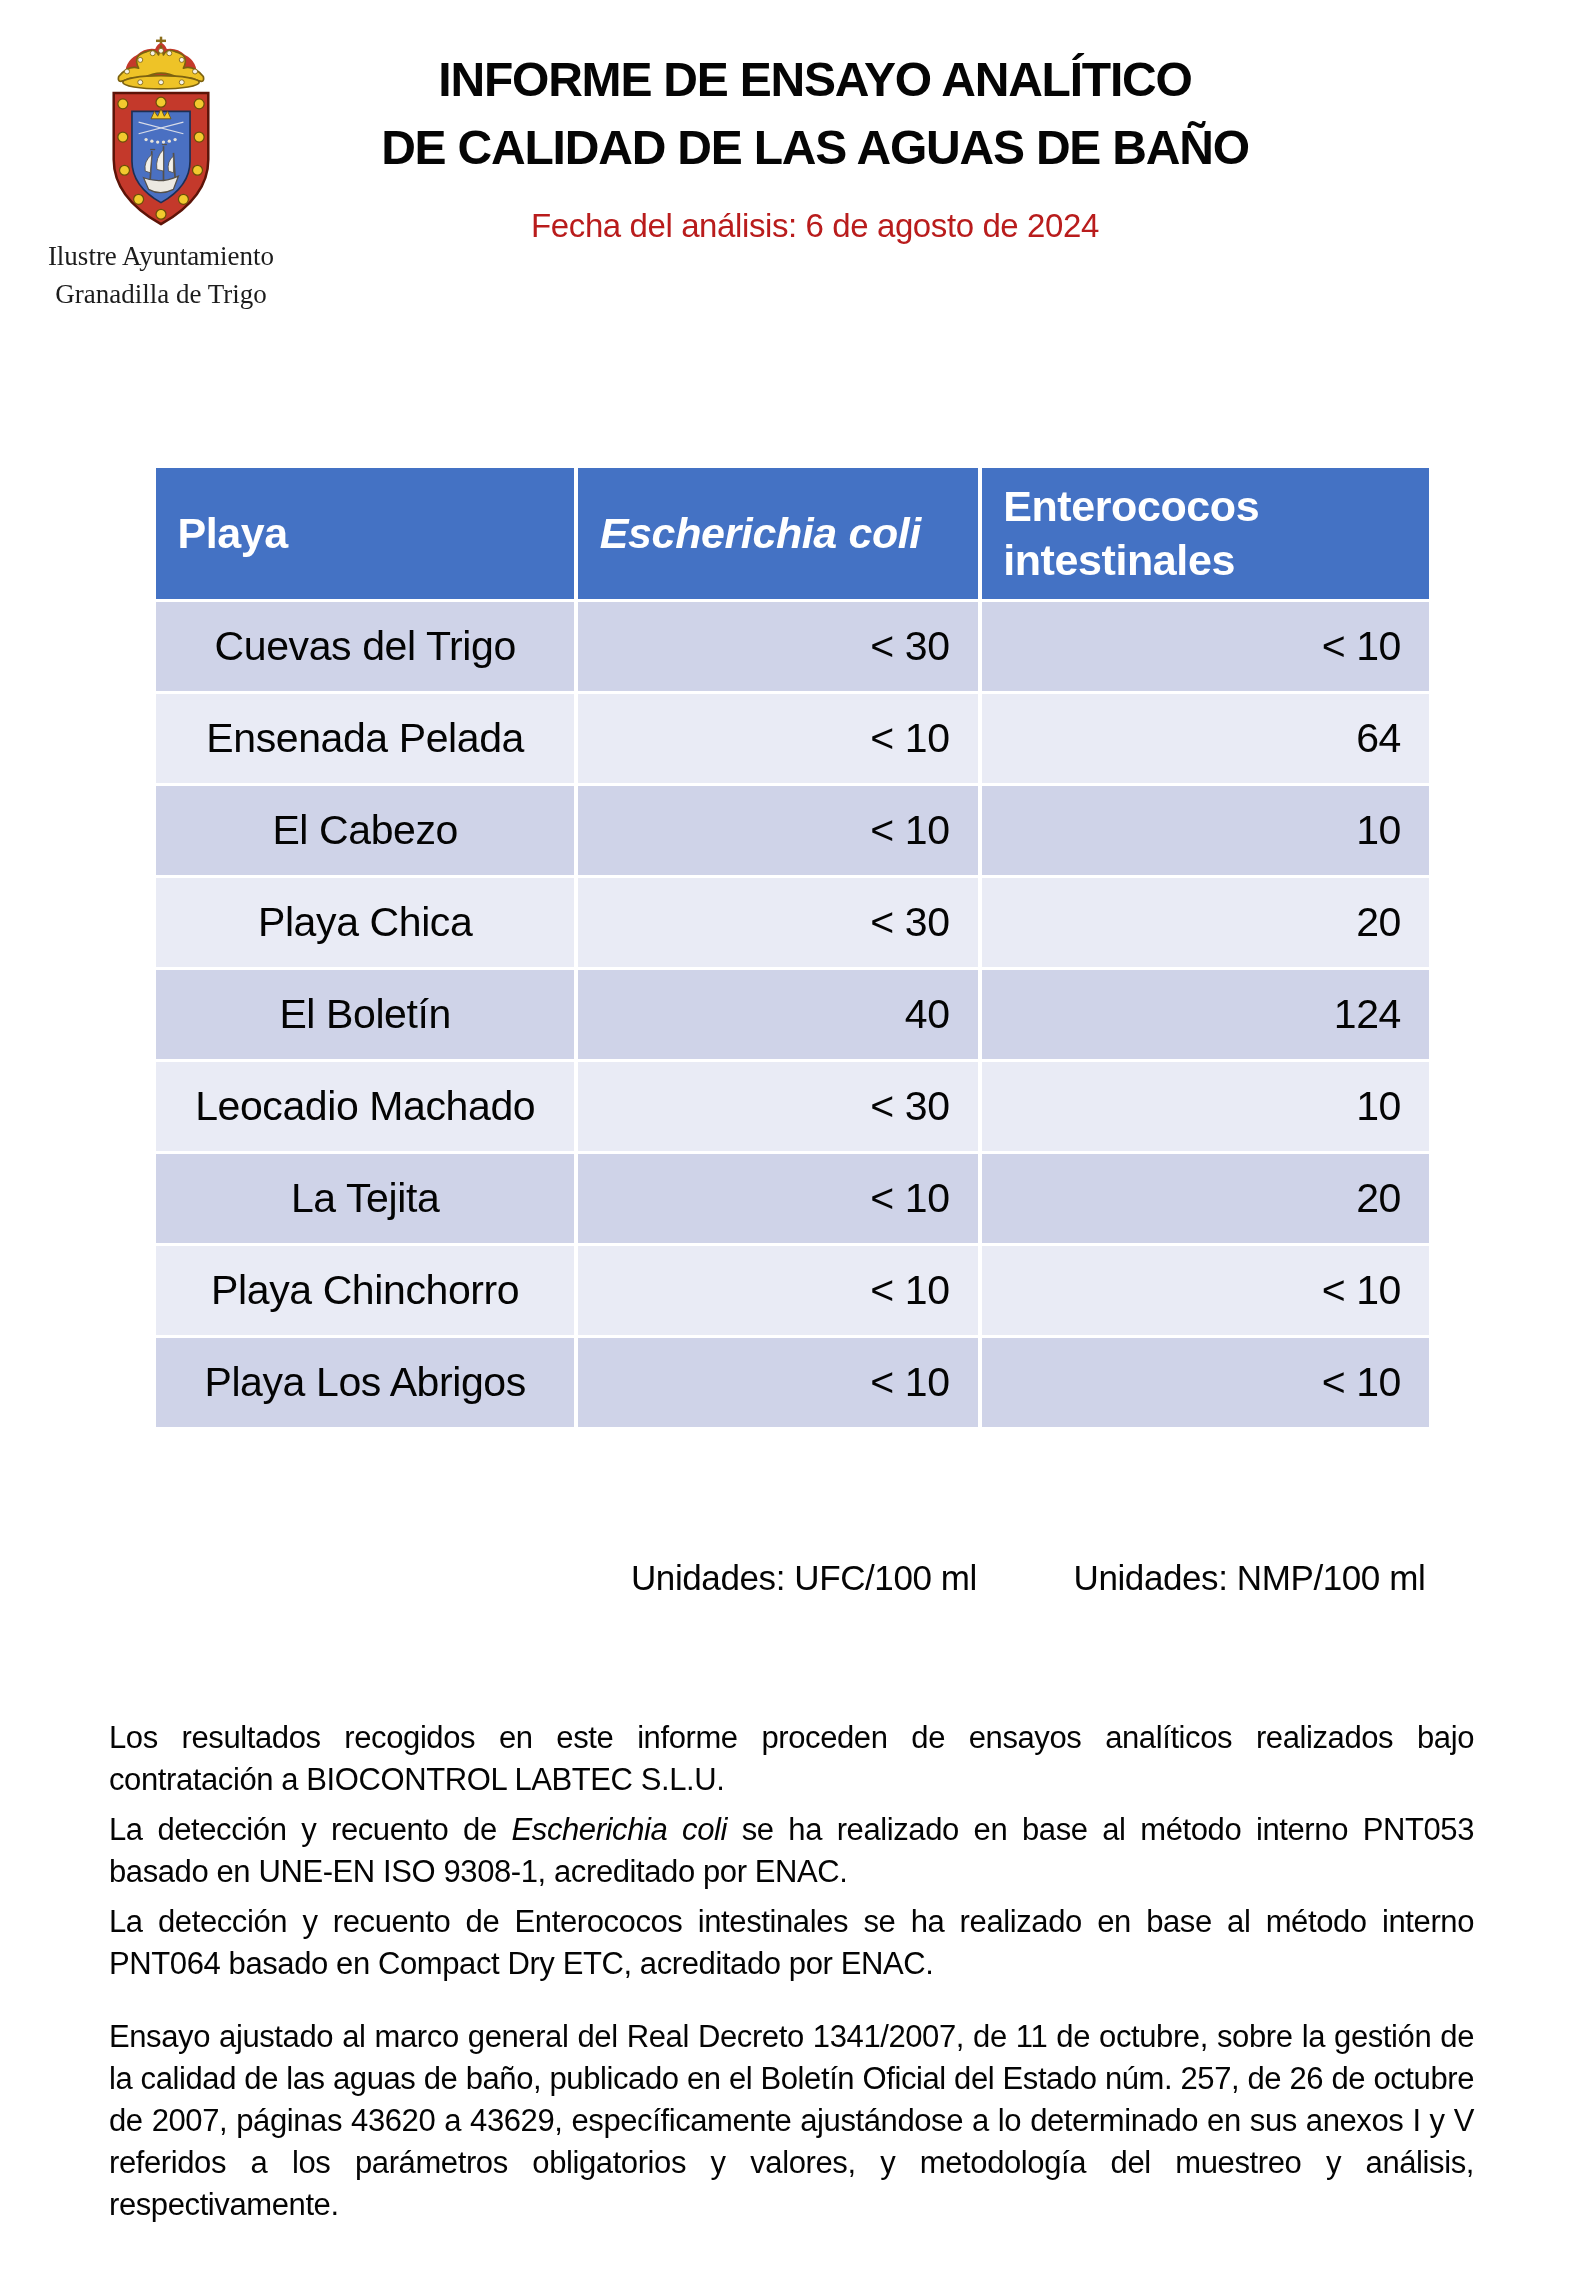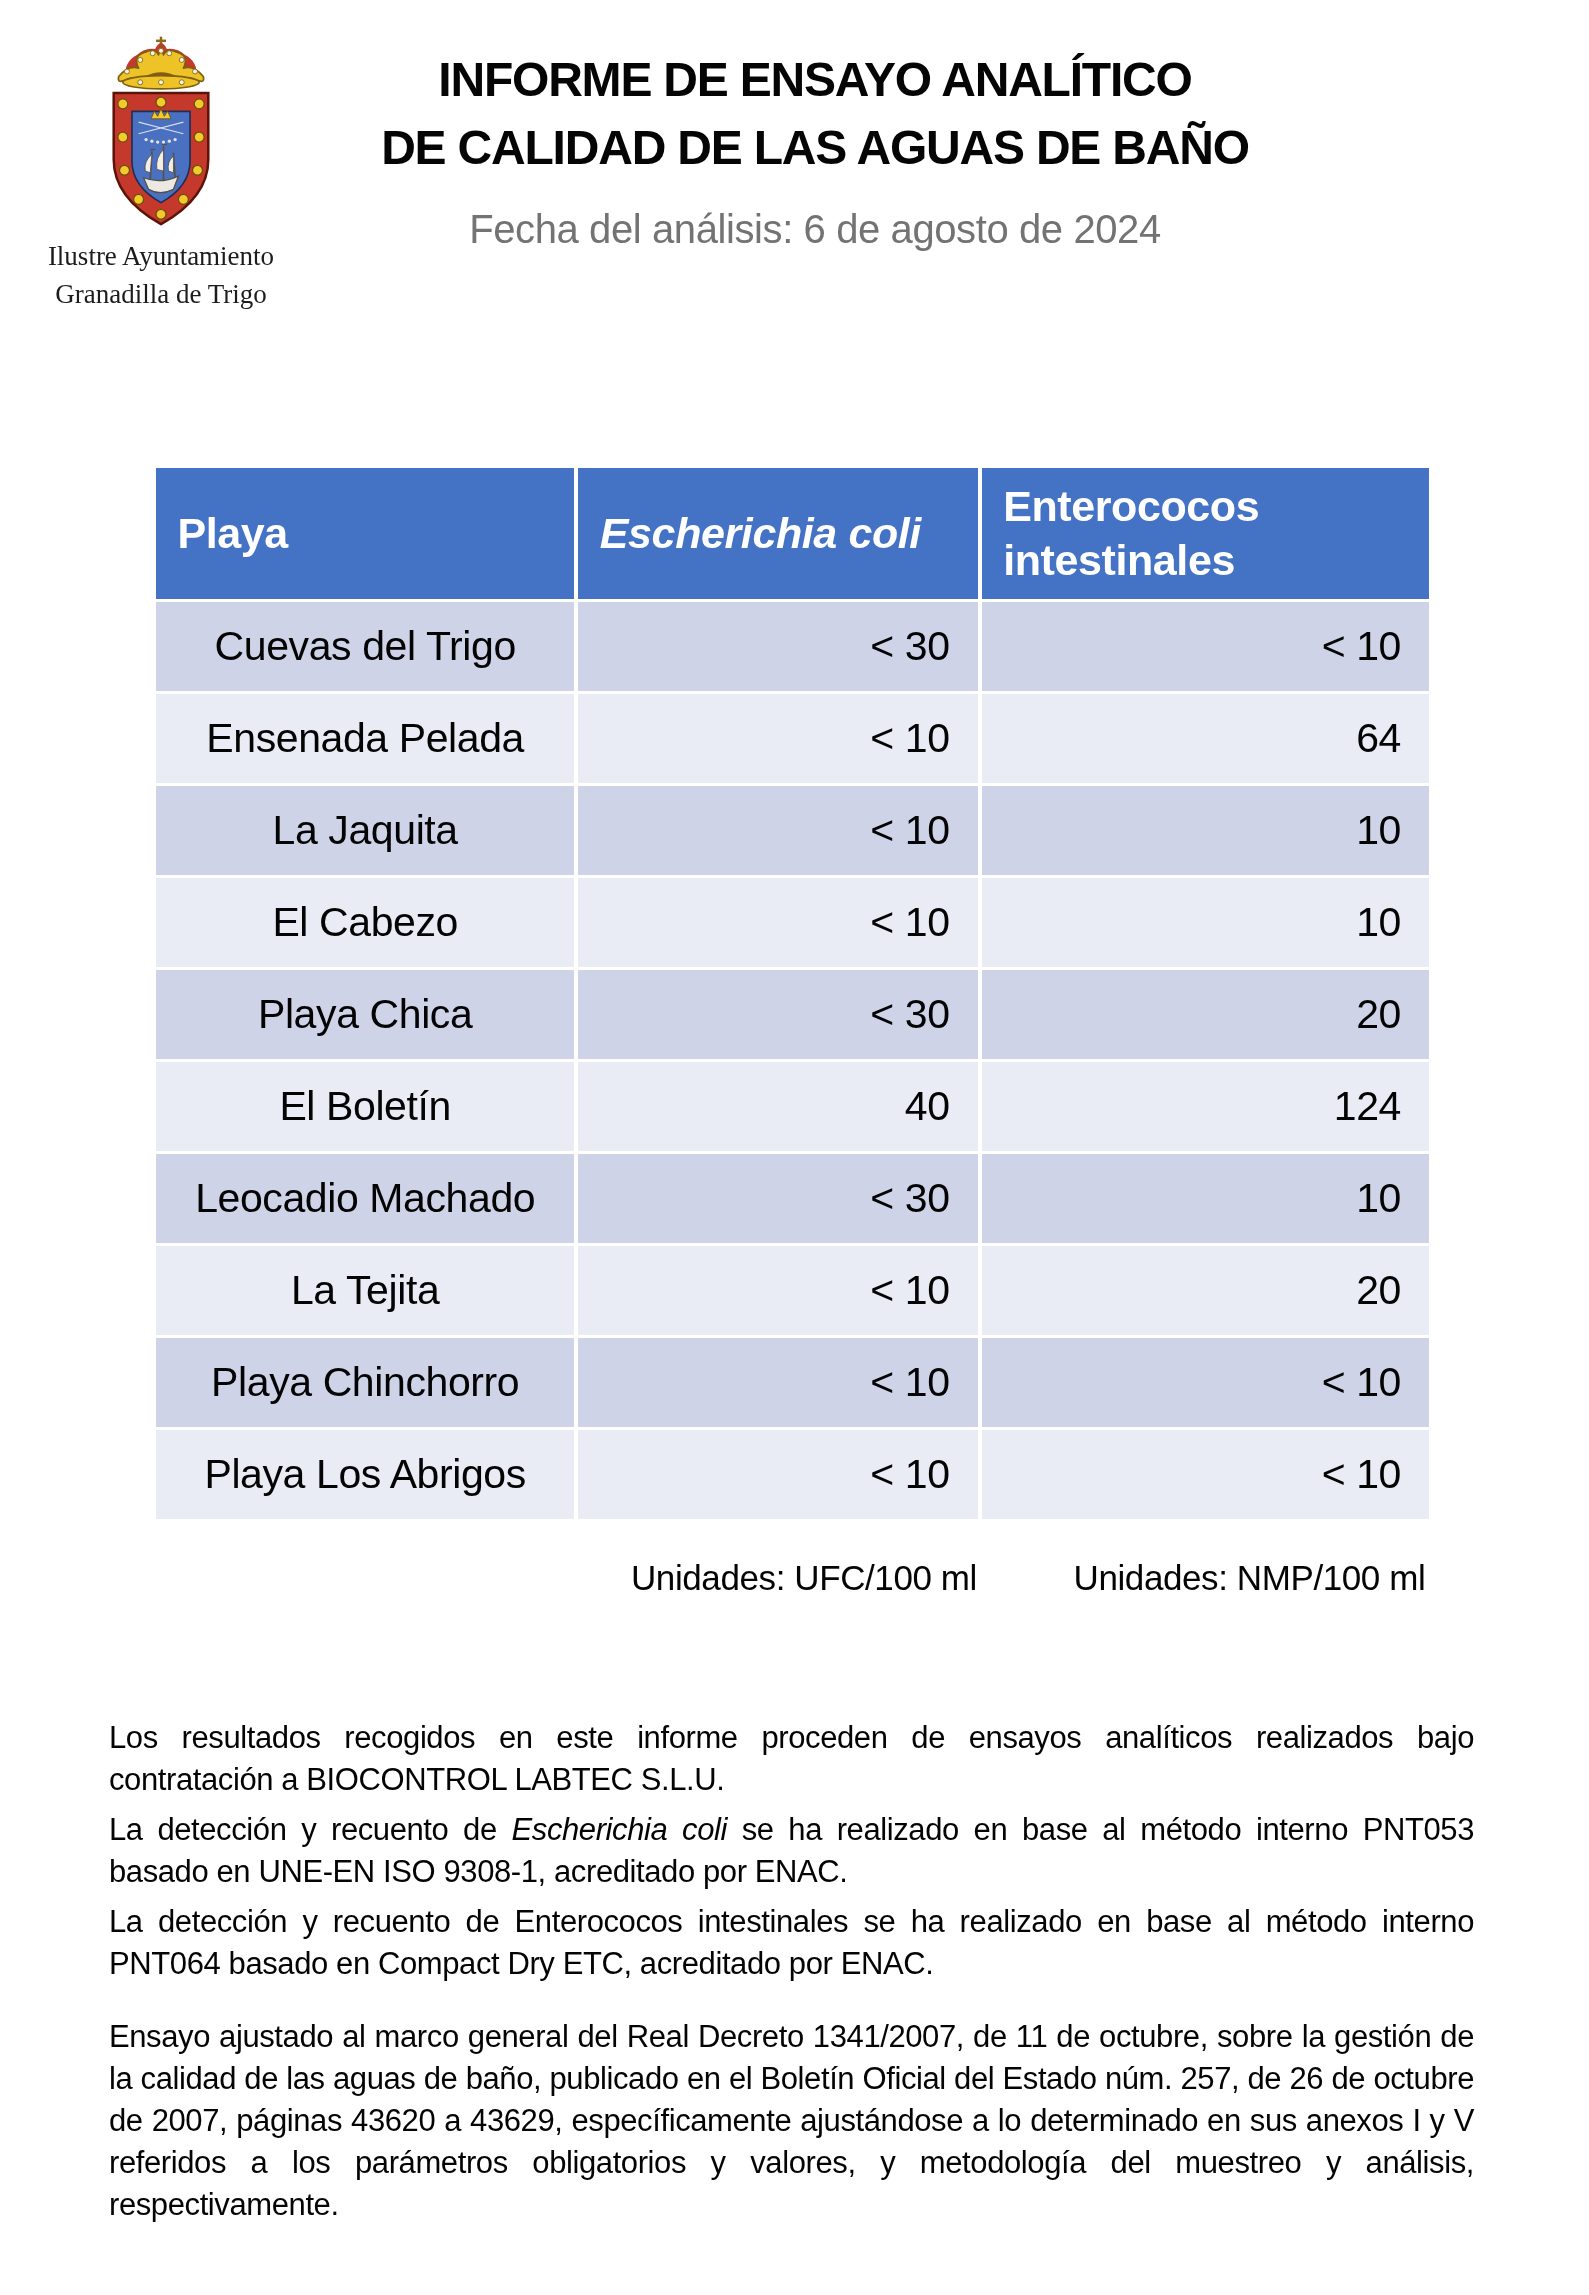--- a/index.html
+++ b/index.html
@@ -28,22 +28,22 @@
   .title-block {
     position: absolute; left: 281px; top: 46px; width: 1068px;
     text-align: center;
   }
   .report-title {
     font-size: 48px; font-weight: 700; letter-spacing: -1.2px;
     line-height: 68px; color: #050505;
   }
   .report-date {
     margin-top: 25px;
-    font-size: 40px; font-weight: 400; letter-spacing: -0.4px;
-    color: #737373;
+    font-size: 33px; font-weight: 400; letter-spacing: -0.4px;
+    color: #b91c1c;
   }
 
   
   table.results {
     position: absolute; left: 152px; top: 465px;
     border-collapse: separate; border-spacing: 4.1px 3.3px;
     table-layout: fixed; width: 1281px;
   }
   col.c1 { width: 418px; } col.c2 { width: 399px; } col.c3 { width: 447px; }
   th {
@@ -182,25 +182,20 @@
       <td class="name">Cuevas del Trigo</td>
       <td class="val">&lt; 30</td>
       <td class="val">&lt; 10</td>
     </tr>
     <tr>
       <td class="name">Ensenada Pelada</td>
       <td class="val">&lt; 10</td>
       <td class="val">64</td>
     </tr>
     <tr>
-      <td class="name">La Jaquita</td>
-      <td class="val">&lt; 10</td>
-      <td class="val">10</td>
-    </tr>
-    <tr>
       <td class="name">El Cabezo</td>
       <td class="val">&lt; 10</td>
       <td class="val">10</td>
     </tr>
     <tr>
       <td class="name">Playa Chica</td>
       <td class="val">&lt; 30</td>
       <td class="val">20</td>
     </tr>
     <tr>

